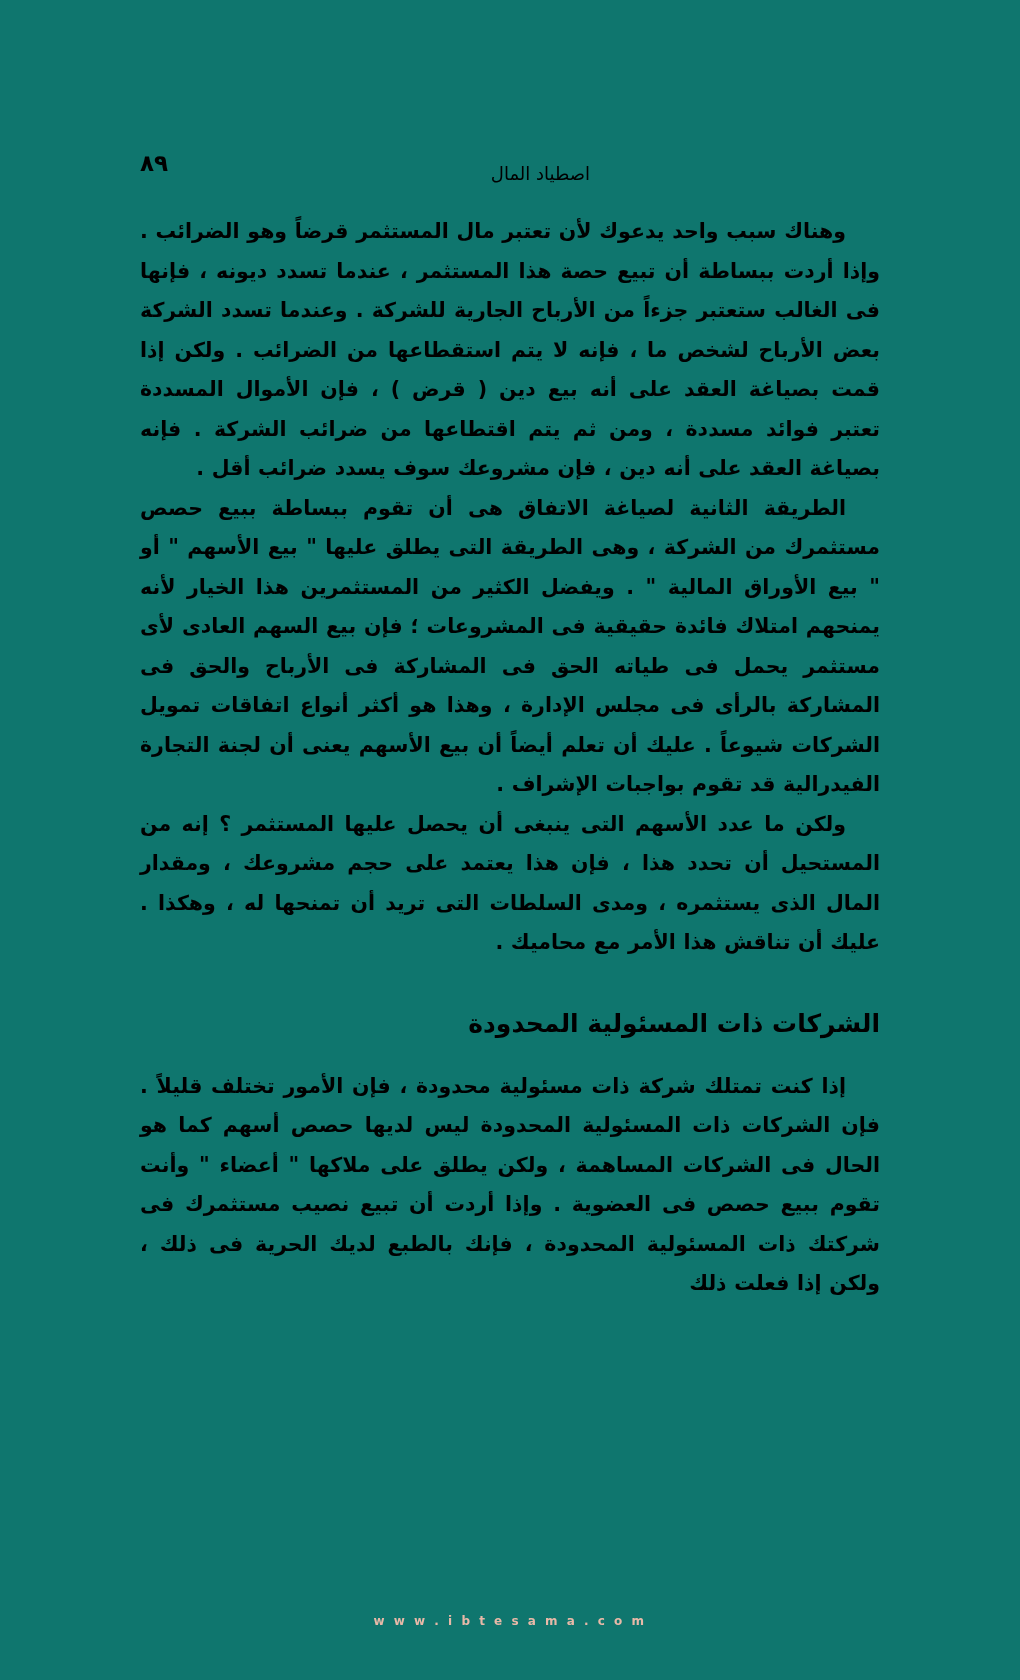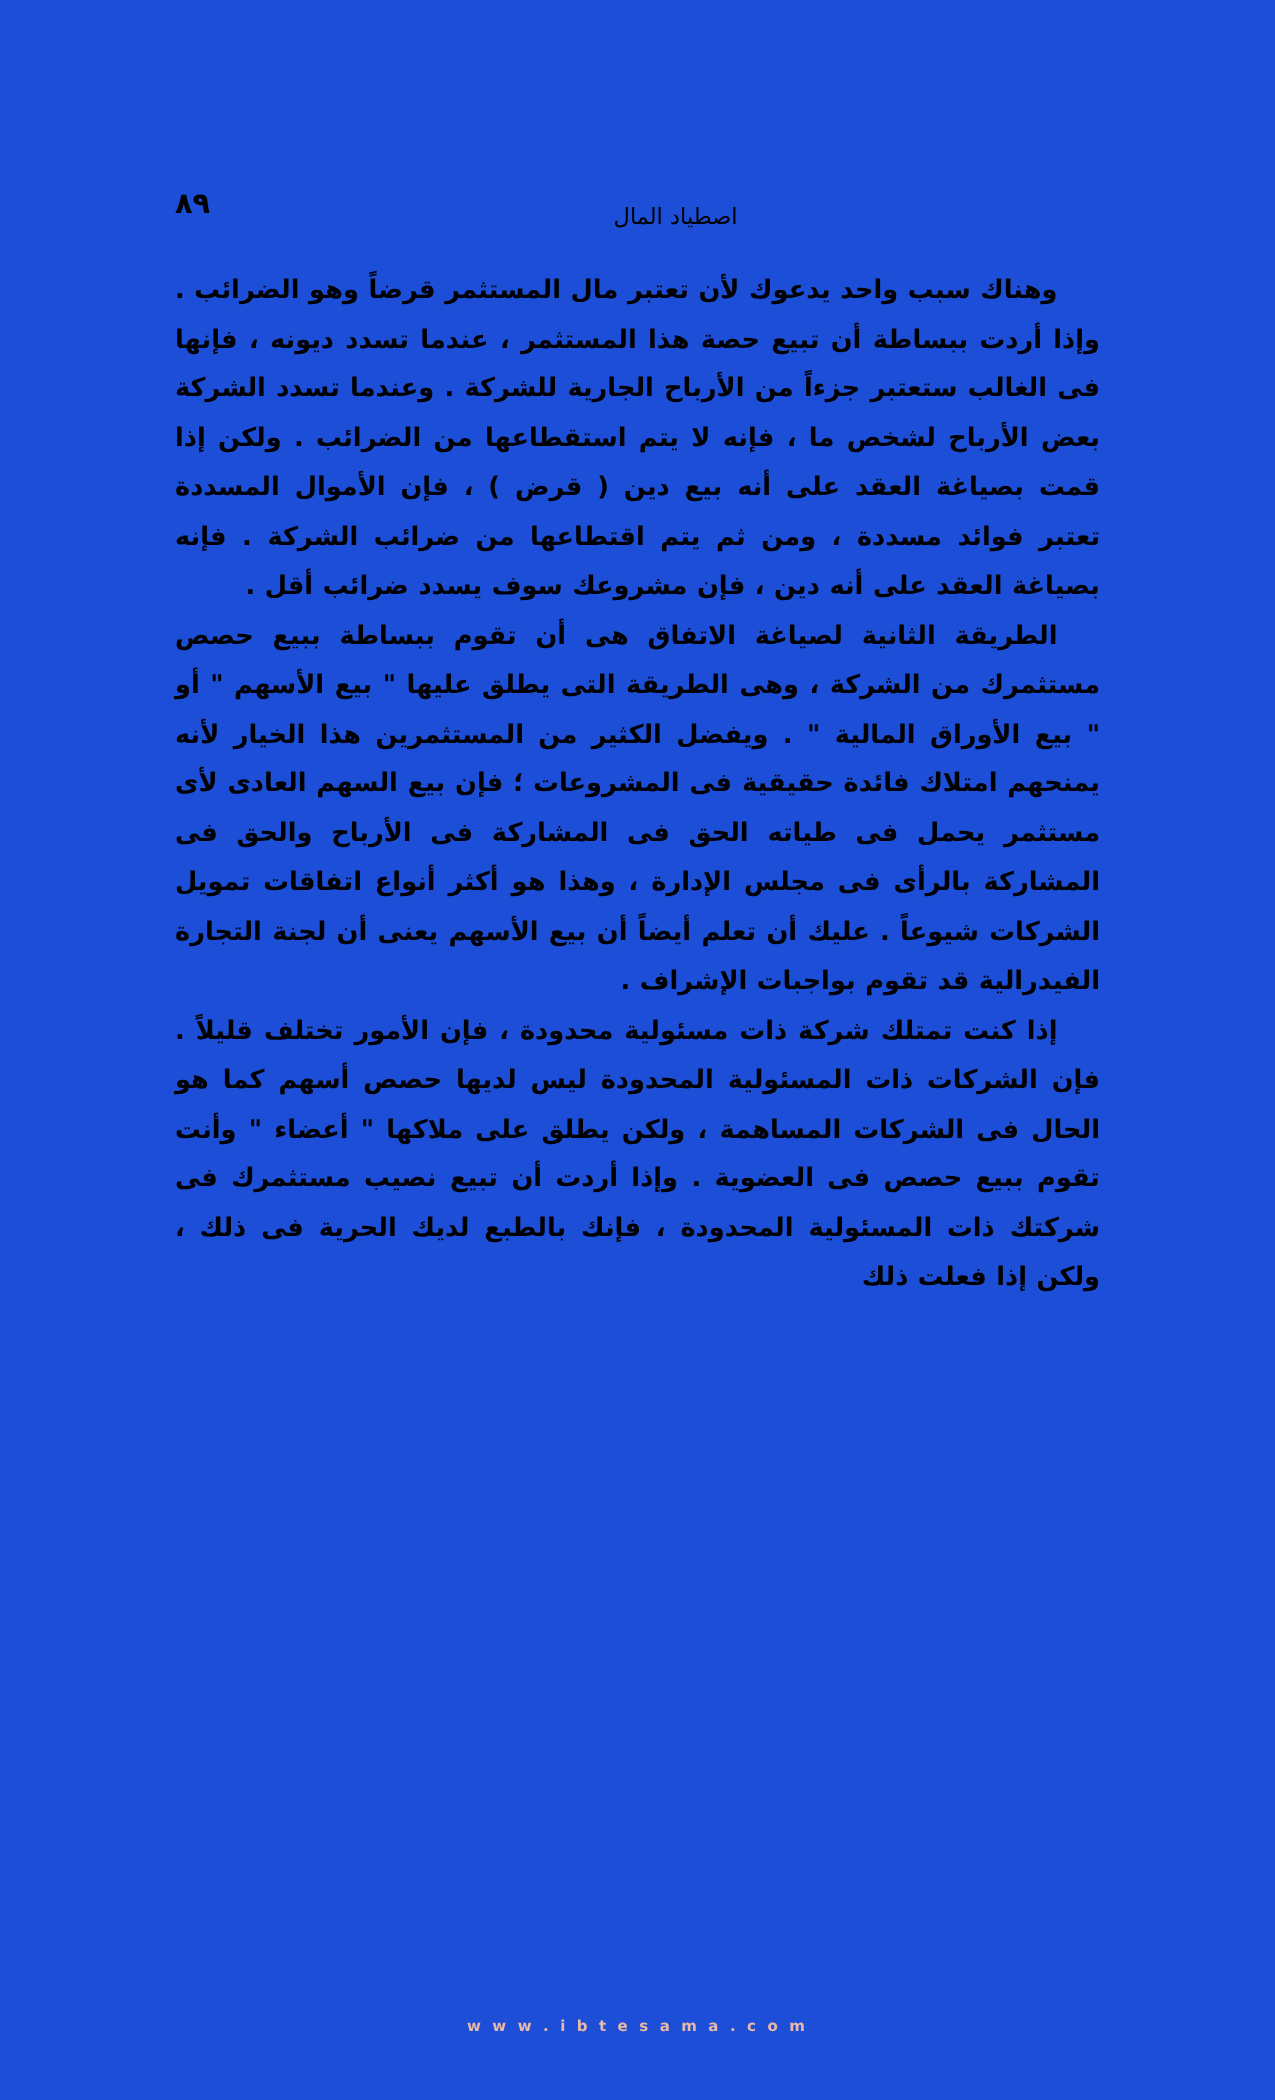--- a/index.html
+++ b/index.html
@@ -11,21 +11,21 @@
 
   body {
     font-family: "DejaVu Sans", "Liberation Sans", sans-serif;
   }
 
   .page {
     position: relative;
     width: 1020px;
     height: 1680px;
     margin: 0 auto;
-    background: #1d4ed8;
+    background: #0f766e;
     box-sizing: border-box;
     overflow: hidden;
   }
 
   
   .running-head {
     position: absolute;
     top: 148px;
     left: 140px;
     right: 140px;
@@ -121,21 +121,23 @@
     <span class="book-title">اصطياد المال</span>
   </div>
 
   <div class="text-column">
 
 
     <p class="body-par indent">وهناك سبب واحد يدعوك لأن تعتبر مال المستثمر قرضاً وهو الضرائب . وإذا أردت ببساطة أن تبيع حصة هذا المستثمر ، عندما تسدد ديونه ، فإنها فى الغالب ستعتبر جزءاً من الأرباح الجارية للشركة . وعندما تسدد الشركة بعض الأرباح لشخص ما ، فإنه لا يتم استقطاعها من الضرائب . ولكن إذا قمت بصياغة العقد على أنه بيع دين ( قرض ) ، فإن الأموال المسددة تعتبر فوائد مسددة ، ومن ثم يتم اقتطاعها من ضرائب الشركة . فإنه بصياغة العقد على أنه دين ، فإن مشروعك سوف يسدد ضرائب أقل .</p>
 
     <p class="body-par indent">الطريقة الثانية لصياغة الاتفاق هى أن تقوم ببساطة ببيع حصص مستثمرك من الشركة ، وهى الطريقة التى يطلق عليها " بيع الأسهم " أو " بيع الأوراق المالية " . ويفضل الكثير من المستثمرين هذا الخيار لأنه يمنحهم امتلاك فائدة حقيقية فى المشروعات ؛ فإن بيع السهم العادى لأى مستثمر يحمل فى طياته الحق فى المشاركة فى الأرباح والحق فى المشاركة بالرأى فى مجلس الإدارة ، وهذا هو أكثر أنواع اتفاقات تمويل الشركات شيوعاً . عليك أن تعلم أيضاً أن بيع الأسهم يعنى أن لجنة التجارة الفيدرالية قد تقوم بواجبات الإشراف .</p>
 
+    <p class="body-par indent">ولكن ما عدد الأسهم التى ينبغى أن يحصل عليها المستثمر ؟ إنه من المستحيل أن تحدد هذا ، فإن هذا يعتمد على حجم مشروعك ، ومقدار المال الذى يستثمره ، ومدى السلطات التى تريد أن تمنحها له ، وهكذا . عليك أن تناقش هذا الأمر مع محاميك .</p>
 
+    <h2 class="section-heading">الشركات ذات المسئولية المحدودة</h2>
 
     <p class="body-par indent">إذا كنت تمتلك شركة ذات مسئولية محدودة ، فإن الأمور تختلف قليلاً . فإن الشركات ذات المسئولية المحدودة ليس لديها حصص أسهم كما هو الحال فى الشركات المساهمة ، ولكن يطلق على ملاكها " أعضاء " وأنت تقوم ببيع حصص فى العضوية . وإذا أردت أن تبيع نصيب مستثمرك فى شركتك ذات المسئولية المحدودة ، فإنك بالطبع لديك الحرية فى ذلك ، ولكن إذا فعلت ذلك</p>
 
   </div>
 
   <div class="watermark" style="color: rgb(232, 185, 168);">w w w . i b t e s a m a . c o m</div>
 
 </div>
 
 </body></html>

